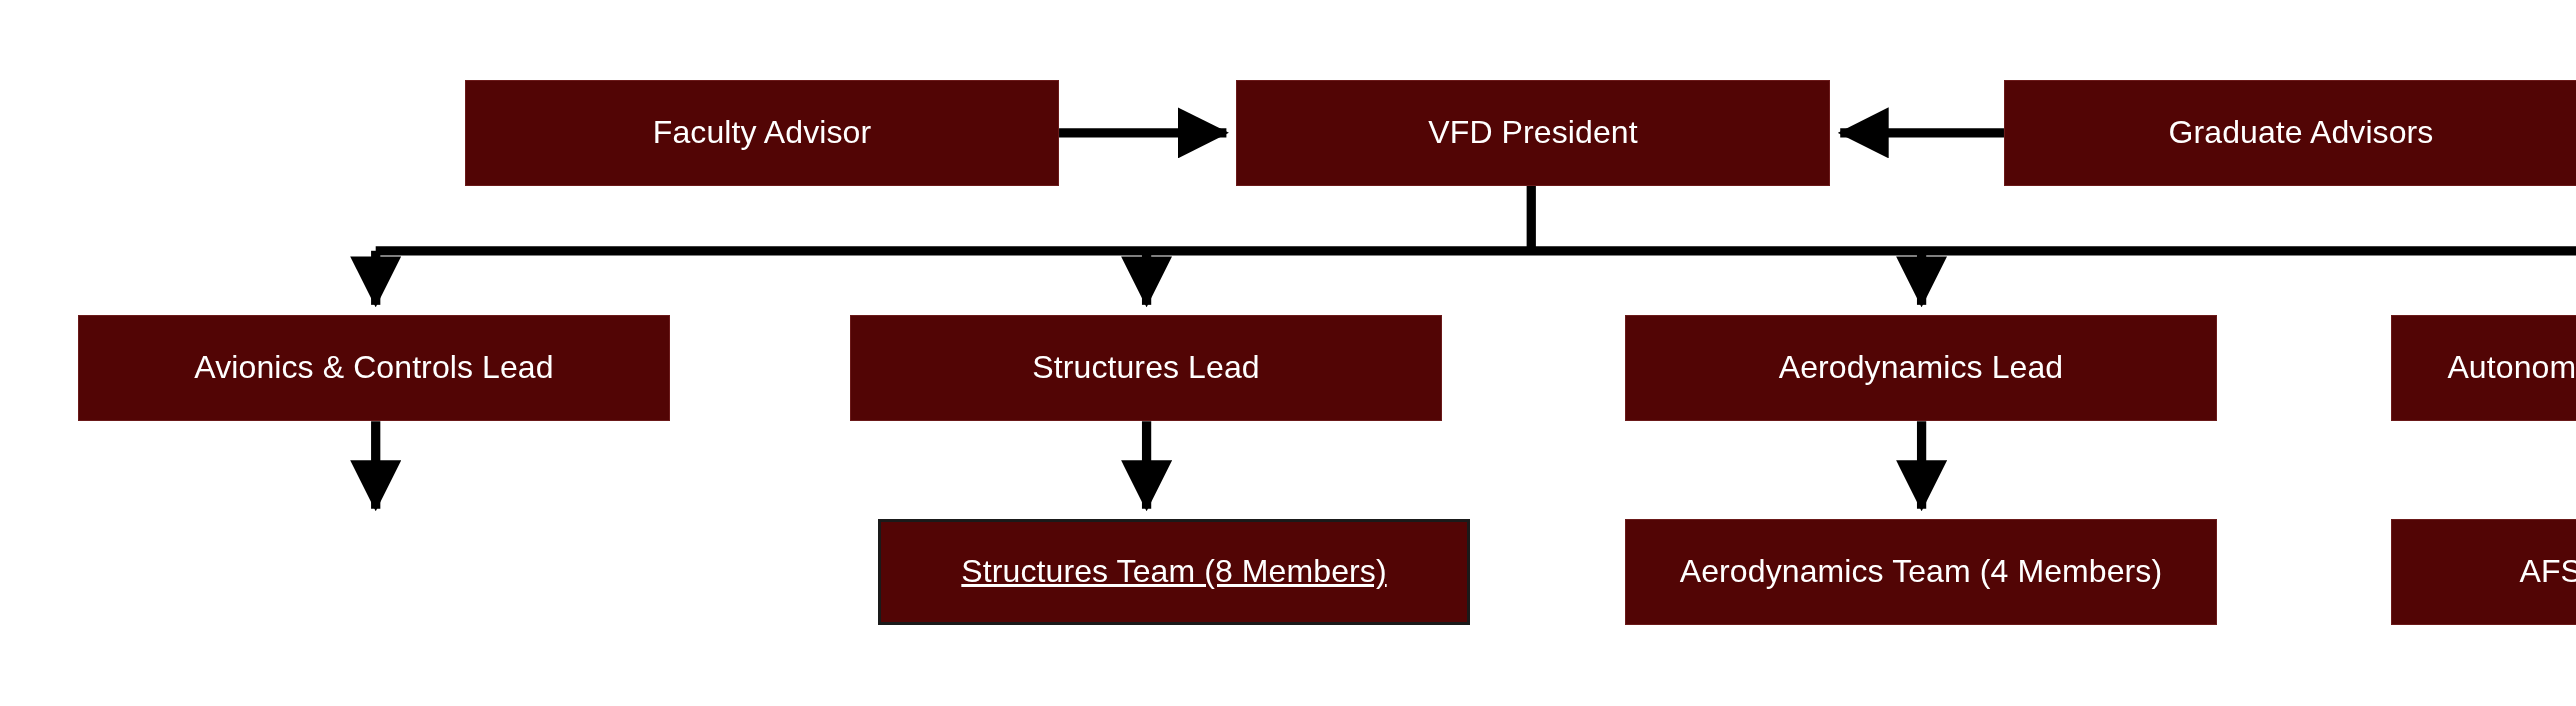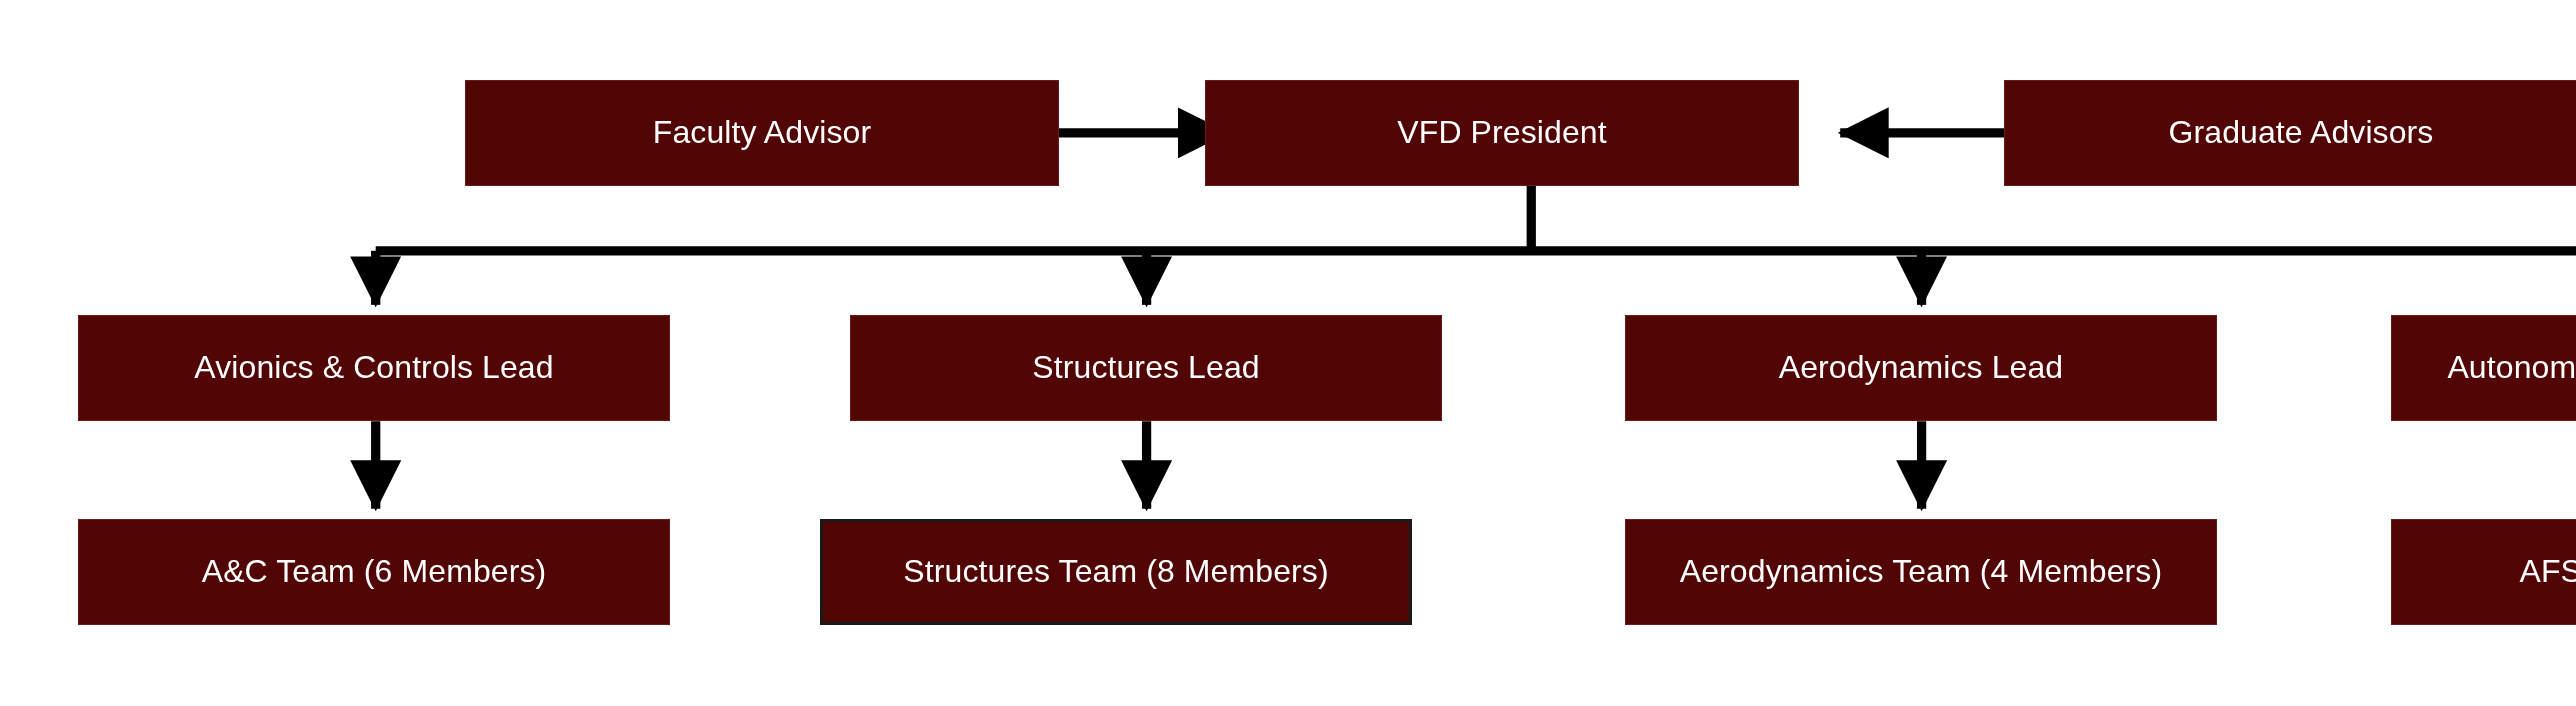--- a/index.html
+++ b/index.html
@@ -106,21 +106,21 @@
     </g>
     <g>
       <line x1="5215" y1="818" x2="5215" y2="988" stroke="#000000" stroke-width="18" marker-end="url(#arrow-down)"></line>
     </g>
   </svg>
 
   <div class="node row-top" style="left:465px; width:594px;">
     <span class="node-label">Faculty Advisor</span>
   </div>
 
-  <div class="node row-top" style="left:1205px; width:594px;">
+  <div class="node row-top" style="left:1236px; width:594px;">
     <span class="node-label">VFD President</span>
   </div>
 
   <div class="node row-top" style="left:2004px; width:594px;">
     <span class="node-label">Graduate Advisors</span>
   </div>
 
   <div class="node row-lead" style="left:850px; width:592px;">
     <span class="node-label">Structures Lead</span>
   </div>
@@ -130,25 +130,22 @@
   </div>
 
   <div class="node row-lead" style="left:1625px; width:592px;text-align:right;">
     <span class="node-label">Aerodynamics Lead</span>
   </div>
 
   <div class="node row-lead" style="left:2391px; width:598px;">
     <span class="node-label">Autonomous Flight Software Lead</span>
   </div>
 
-  <div class="node row-team" style="left:78px; width:592px;">
-    <span class="node-label">A&amp;C Team (6 Members)</span>
-  </div>
 
-  <div class="node row-team bordered" style="left:820px; width:592px;">
+  <div class="node row-team bordered" style="left:878px; width:592px;text-decoration:underline;">
     <span class="node-label">Structures Team (8 Members)</span>
   </div>
 
   <div class="node row-team" style="left:1625px; width:592px;">
     <span class="node-label">Aerodynamics Team (4 Members)</span>
   </div>
 
   <div class="node row-team" style="left:2391px; width:598px;">
     <span class="node-label">AFS Team (5 Members)</span>
   </div>

